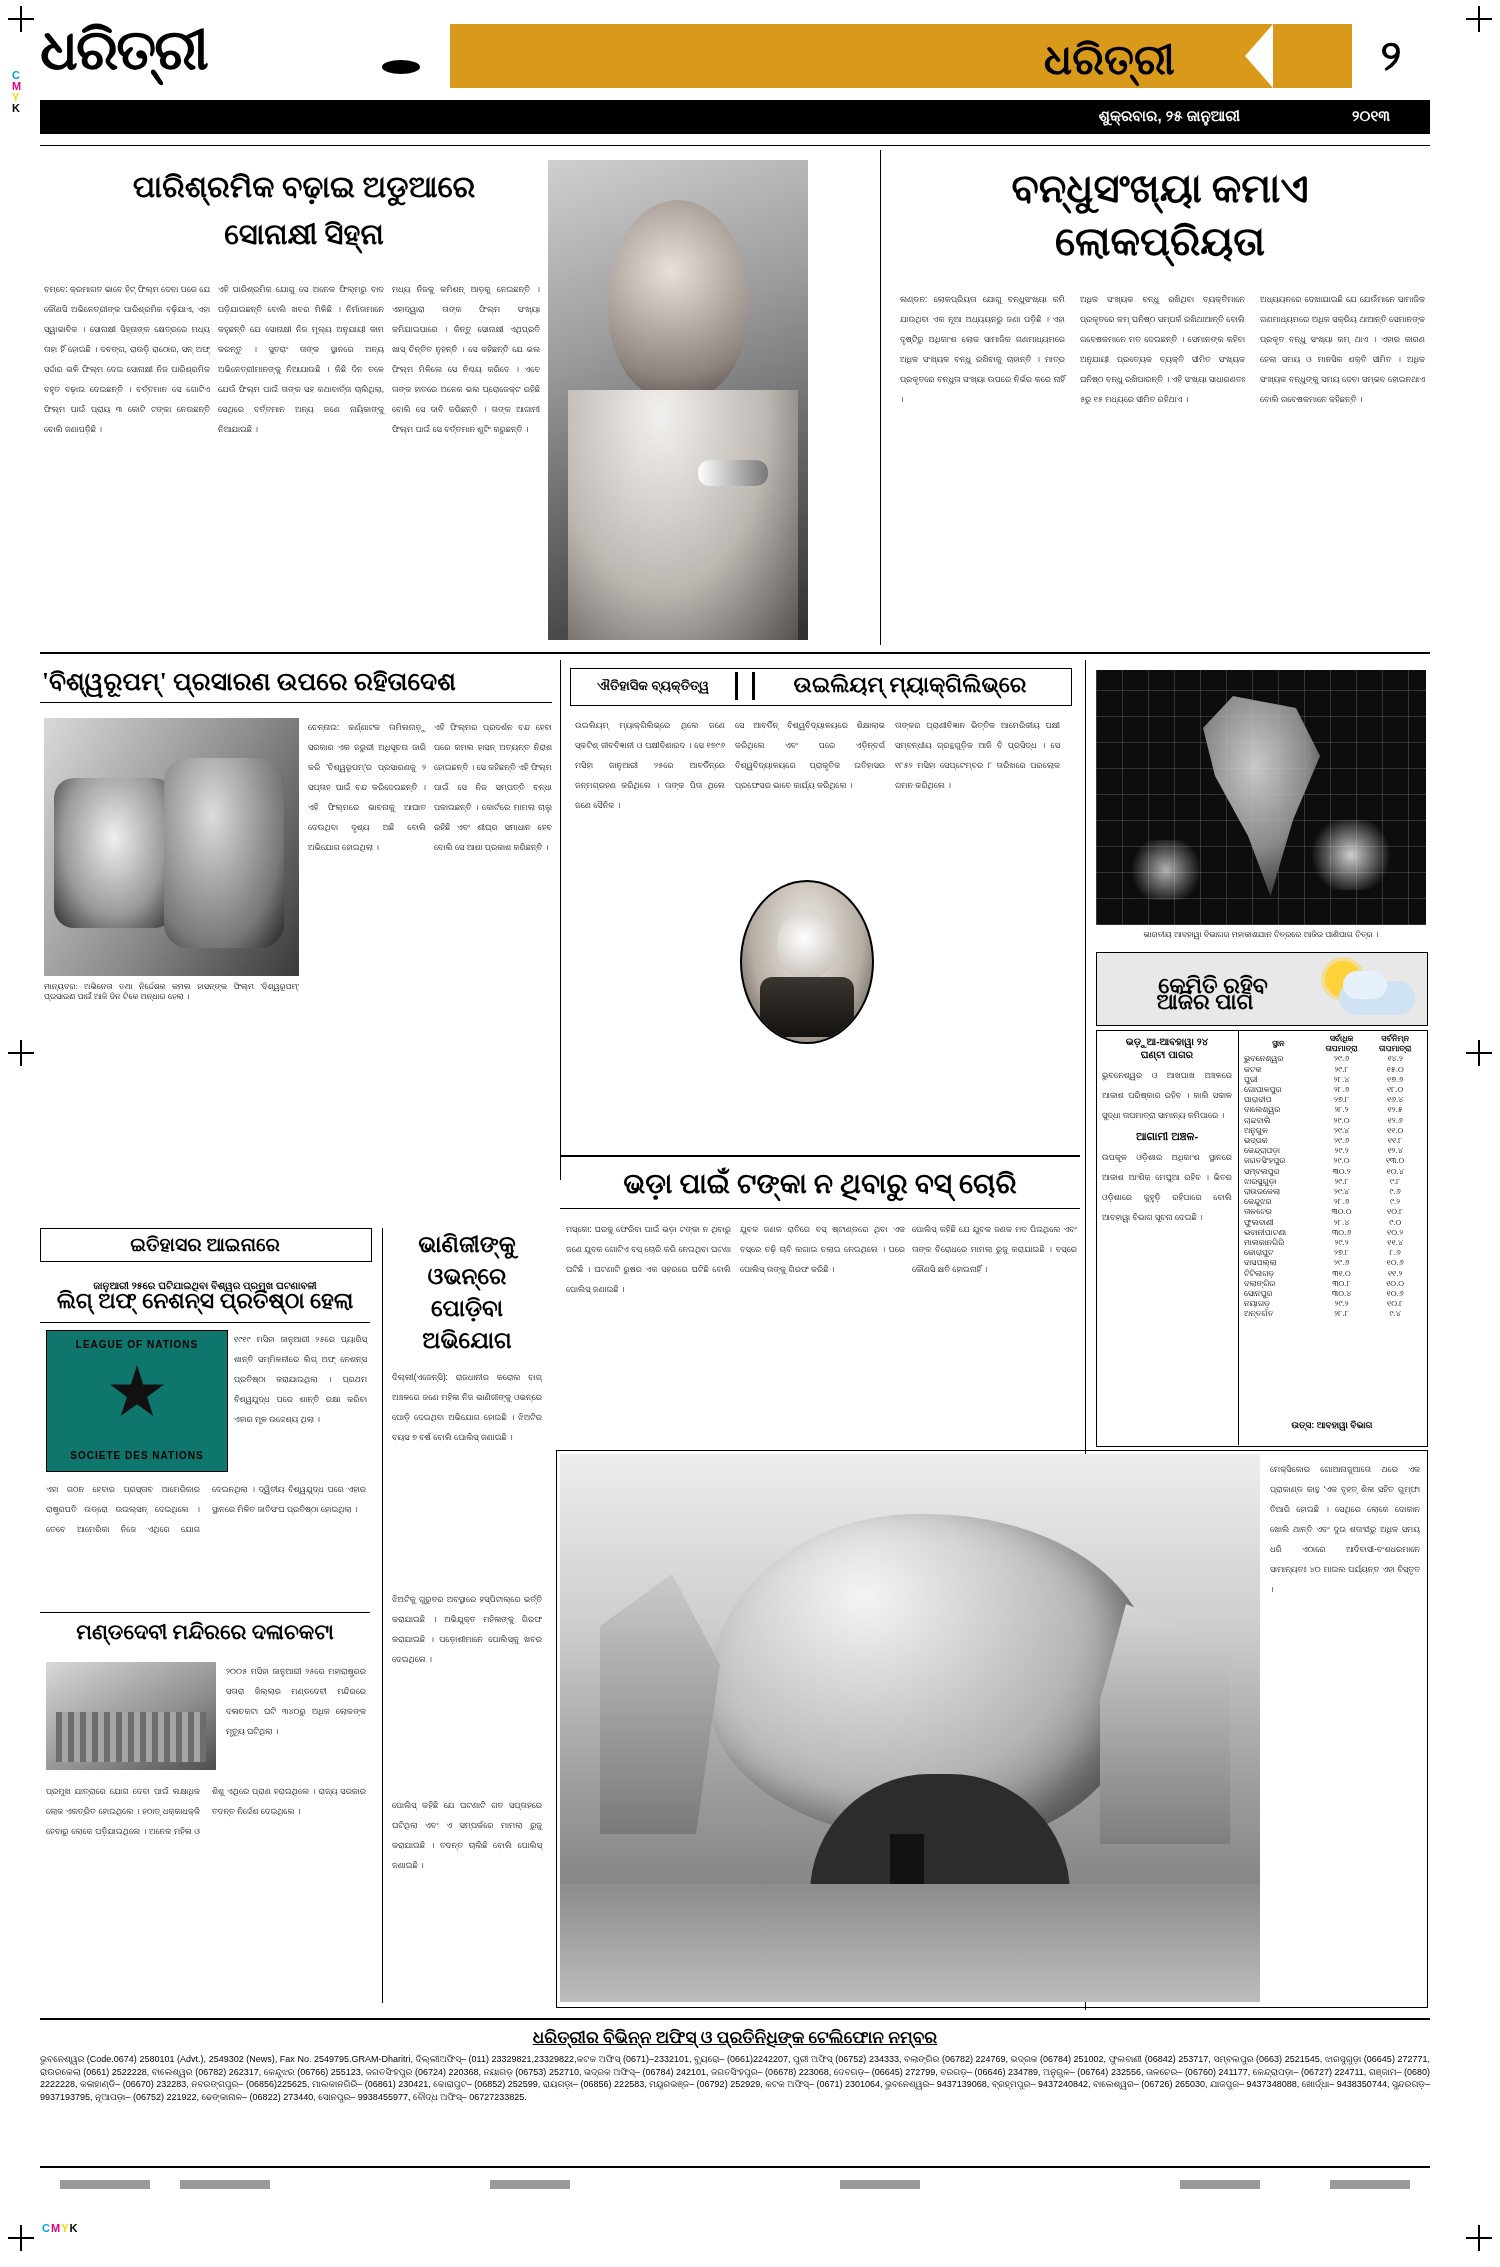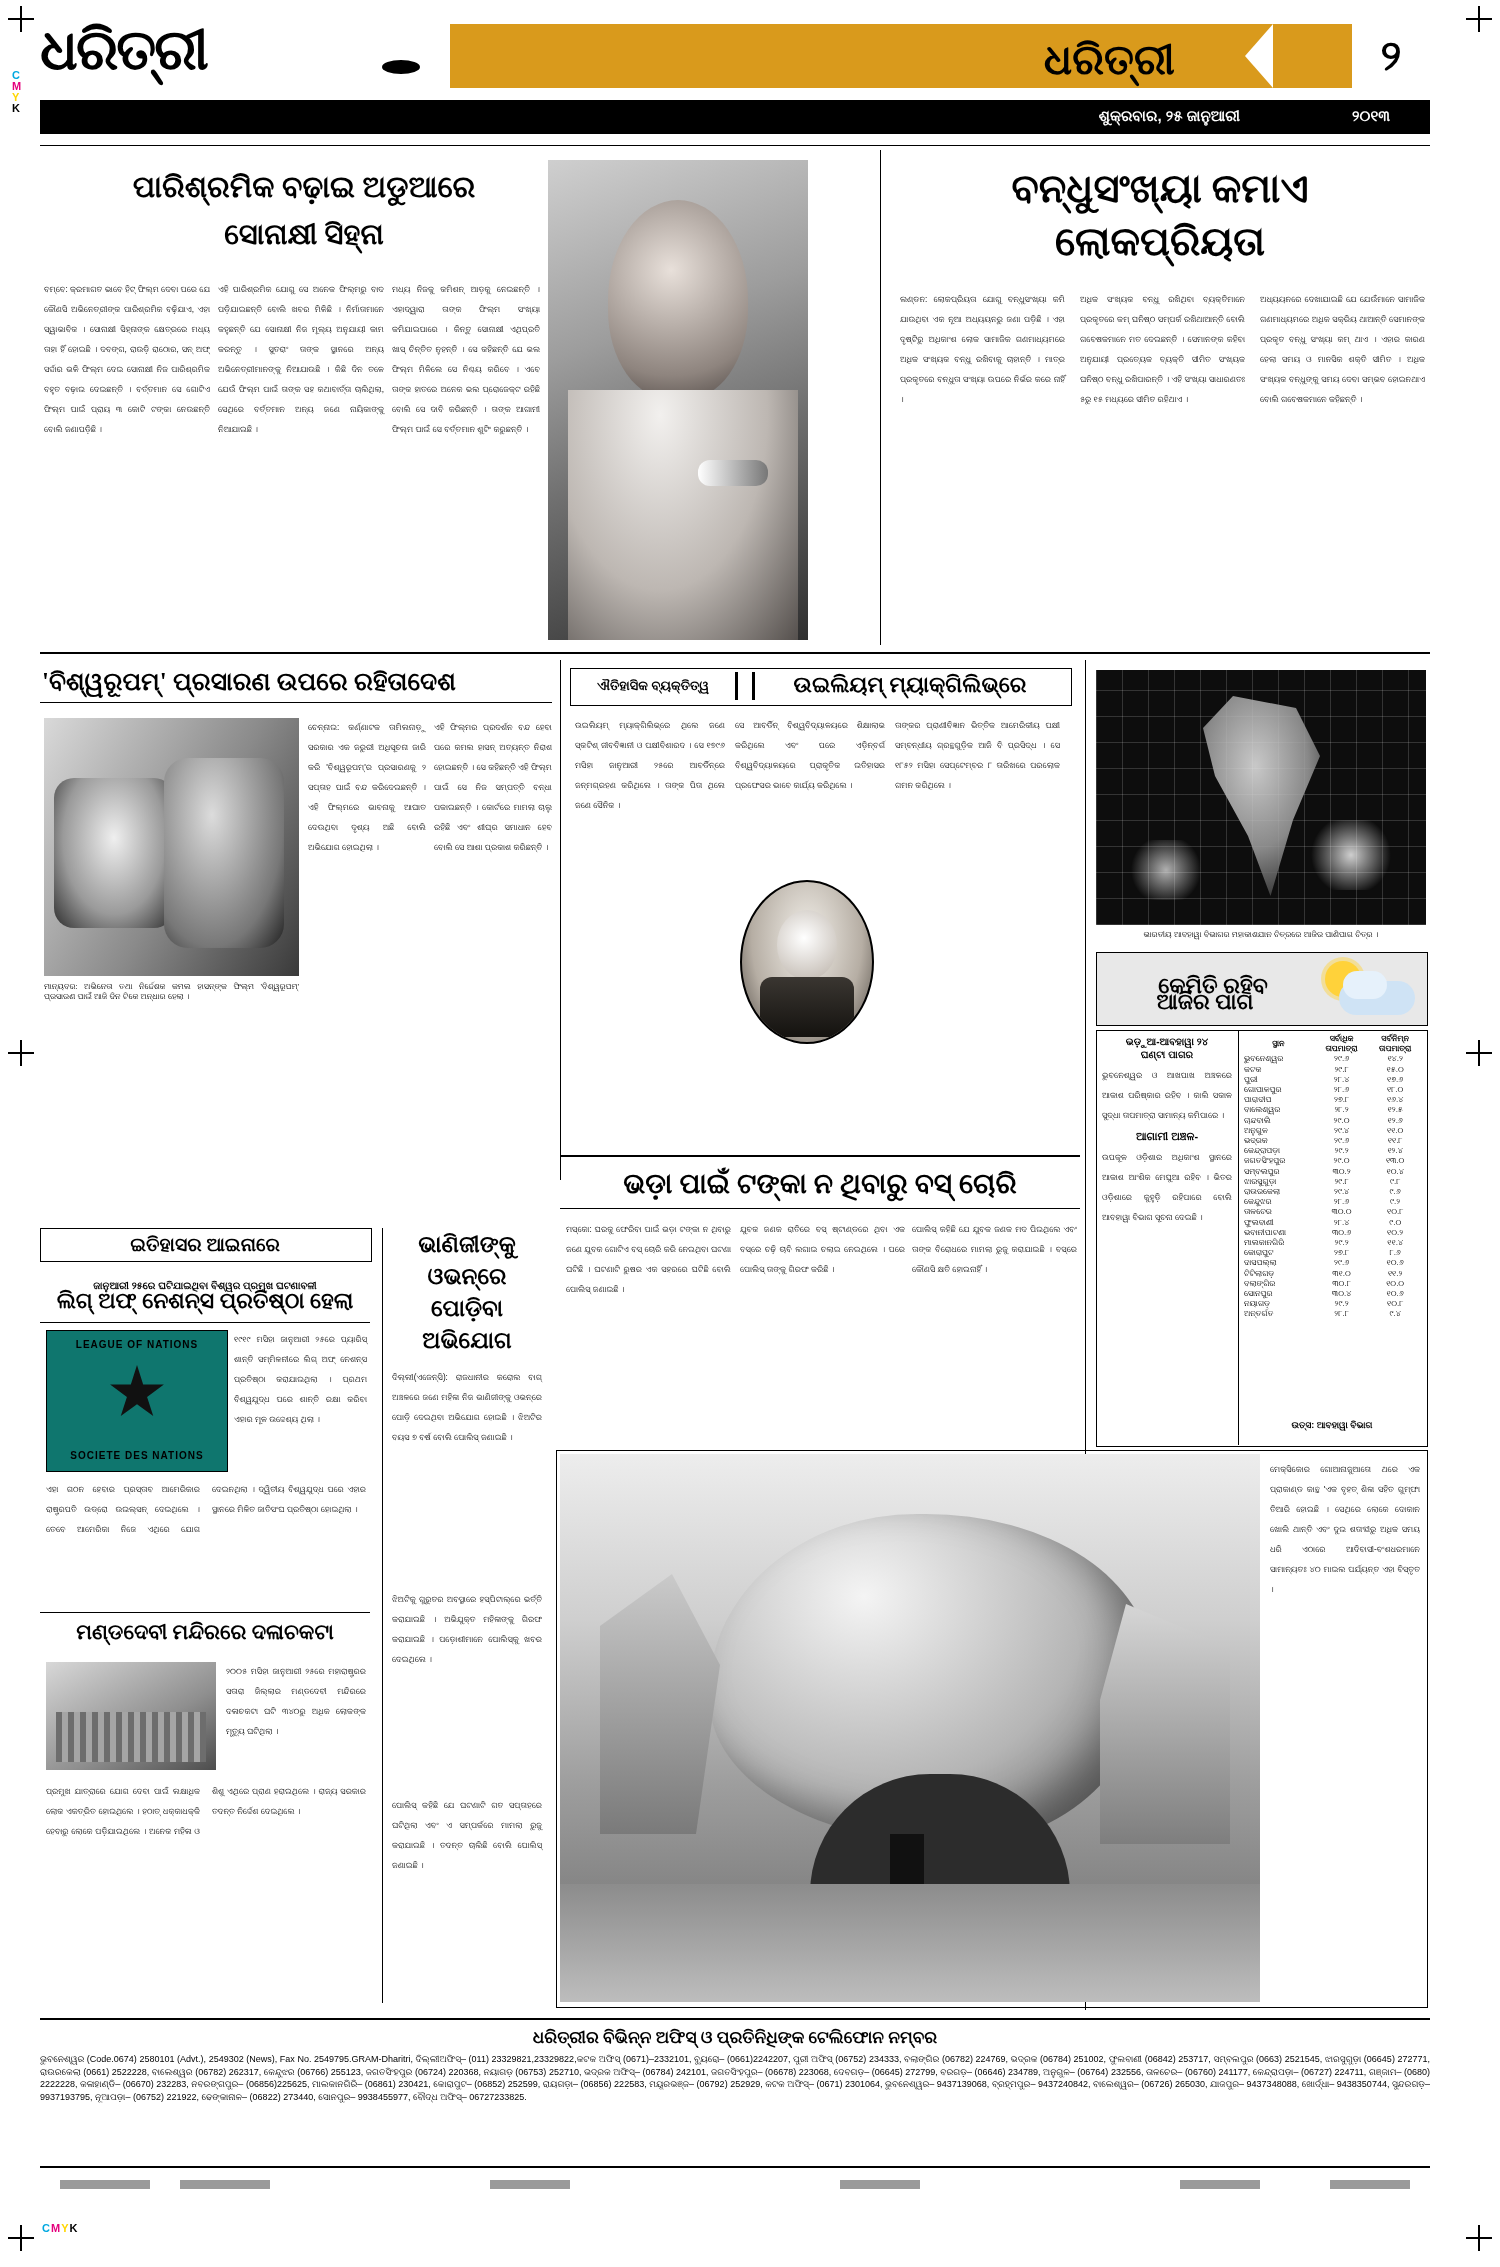--- a/index.html
+++ b/index.html
@@ -40,21 +40,21 @@
   .cap{position:absolute;font-size:8px;line-height:10px;text-align:center;}
 
   .boxline{position:absolute;border:1px solid #000;}
 
   
   .wtable{position:absolute;font-size:8px;border-collapse:collapse;}
   .wtable td,.wtable th{border:0;padding:0 2px;line-height:10.2px;text-align:center;}
   .wtable th{font-weight:bold;}
 
   .footer{position:absolute;left:40px;top:2028px;width:1390px;}
-  .footer .ftitle{font-family:"Liberation Serif",serif;font-size:17px;font-weight:bold;text-align:center;}
+  .footer .ftitle{font-family:"Liberation Serif",serif;font-size:17px;font-weight:bold;text-align:center;text-decoration:underline;}
   .footer .ftext{font-size:9px;line-height:12.6px;text-align:justify;margin-top:5px;}
 
   .colorbars{position:absolute;left:60px;top:2180px;width:1360px;height:14px;}
   .colorbars i{position:absolute;display:block;height:9px;background:#9a9a9a;}
 </style>
 </head>
 <body>
 
 <div class="page">
 

